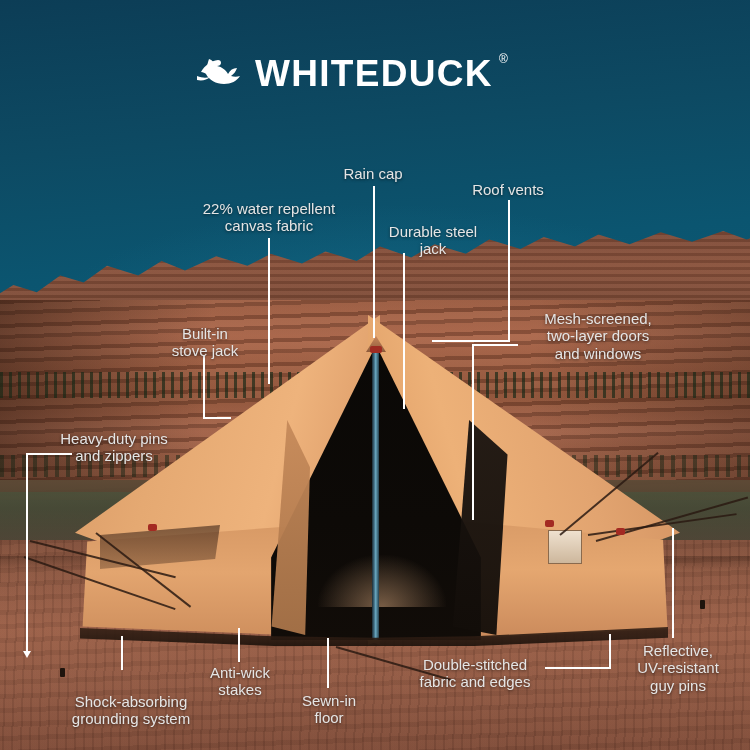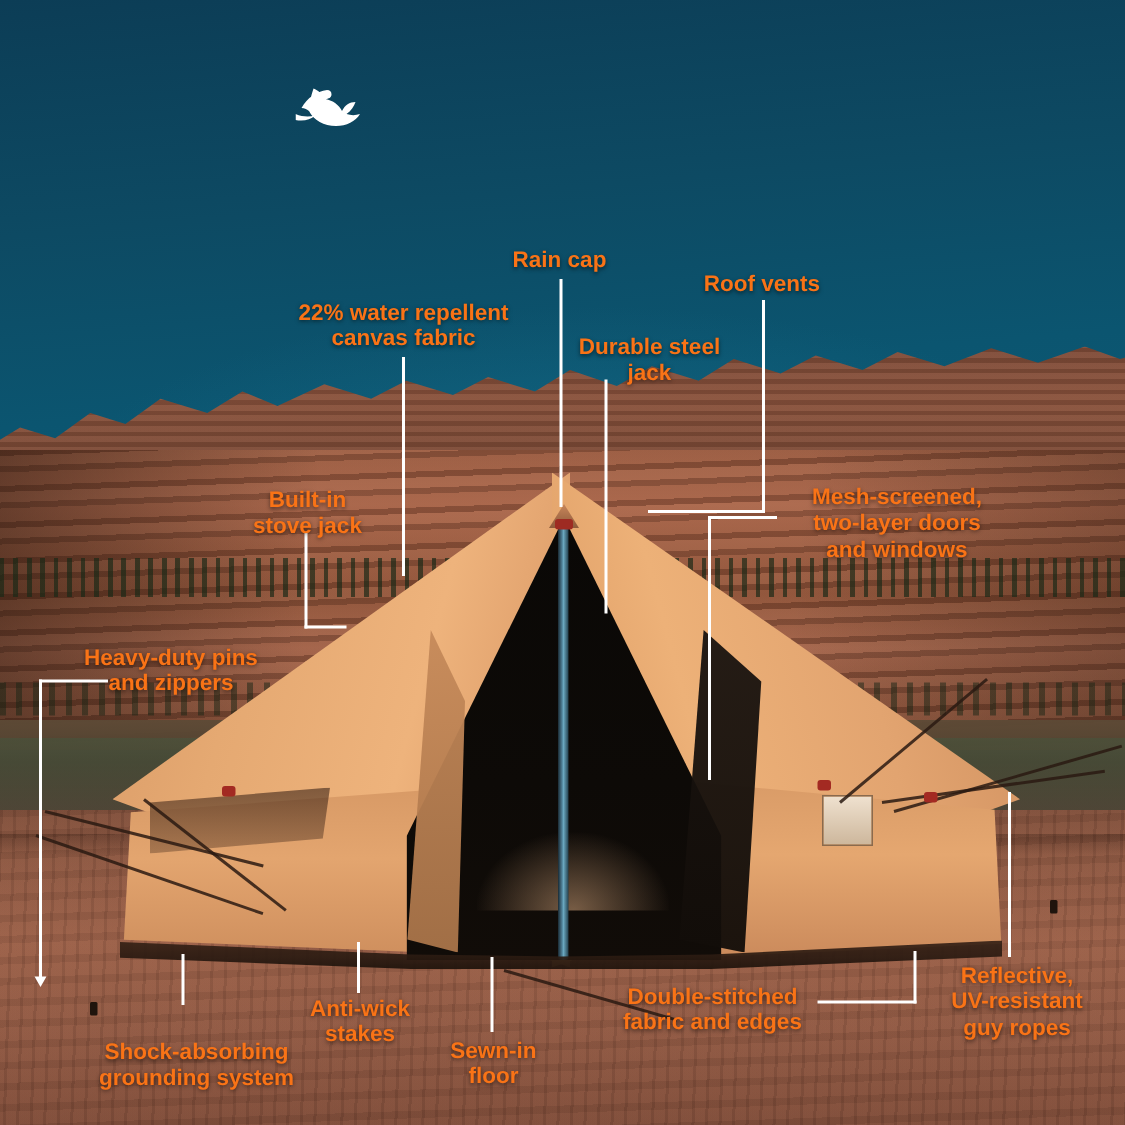--- a/index.html
+++ b/index.html
@@ -185,23 +185,23 @@
     font-family:"Liberation Sans", sans-serif;
   }
   .logo-reg {
     position:absolute; right:-15px; top:-2px;
     font-size:12px; font-weight:normal; letter-spacing:0;
   }
 
   
   .callout {
     position:absolute;
-    color:#f97316;
+    color:#e5e5e5;
     font-size:15px;
-    font-weight:bold;
+    font-weight:normal;
     line-height:1.16;
     white-space:pre-line;
     text-shadow:0 1px 3px rgba(0,0,0,.55);
     font-family:"Liberation Sans", sans-serif;
   }
   .ta-c { text-align:center; }
 
   .lead { position:absolute; background:#ffffff; }
   .lead-v { width:2px; }
   .lead-h { height:2px; }
@@ -265,20 +265,24 @@
   </div>
 
   <div class="logo-wrap">
     <span class="logo-mark">
       <svg viewBox="0 0 46 40" width="46" height="40" aria-hidden="true">
         <path fill="#ffffff" d="M4 19c4-7 10-11 17-12 2 0 3 1 3 3 0 2-2 3-4 3 5 1 9 4 11 8 2-4 5-6 9-6-1 3-3 6-6 8 3 1 6 1 9 0-3 5-9 8-16 8-8 0-15-4-18-10-1-1-3-2-5-2z"></path>
         <path fill="#ffffff" d="M12 6c3 1 6 4 8 8-4-1-7-1-10 1 0-3 1-6 2-9z"></path>
         <path fill="#ffffff" d="M0 23c5 2 9 2 13 1-3 3-8 4-13 3z"></path>
       </svg>
     </span>
+    <span class="logo-text">
+      <span>WHITEDUCK</span>
+      <sup class="logo-reg">®</sup>
+    </span>
   </div>
 
   <div>
 
     <div class="lead lead-v" style="left:268px; top:238px; height:146px;"></div>
 
     <div class="lead lead-v" style="left:373px; top:186px; height:152px;"></div>
 
     <div class="lead lead-v" style="left:508px; top:200px; height:142px;"></div>
     <div class="lead lead-h" style="left:432px; top:340px; width:78px;"></div>
@@ -315,38 +319,38 @@
     <div class="callout ta-c" style="left:318px; top:165px; width:110px;">Rain cap</div>
 
     <div class="callout ta-c" style="left:452px; top:181px; width:112px;">Roof vents</div>
 
     <div class="callout ta-c" style="left:373px; top:223px; width:120px;">Durable steel
 jack</div>
 
     <div class="callout ta-c" style="left:155px; top:325px; width:100px;">Built-in
 stove jack</div>
 
-    <div class="callout ta-c" style="left:518px; top:323px; width:160px;">Mesh-screened,
+    <div class="callout ta-c" style="left:518px; top:310px; width:160px;">Mesh-screened,
 two-layer doors
 and windows</div>
 
     <div class="callout ta-c" style="left:34px; top:430px; width:160px;">Heavy-duty pins
 and zippers</div>
 
     <div class="callout ta-c" style="left:42px; top:674px; width:178px;margin-top:19px;">Shock-absorbing
 grounding system</div>
 
     <div class="callout ta-c" style="left:188px; top:664px; width:104px;">Anti-wick
 stakes</div>
 
     <div class="callout ta-c" style="left:284px; top:692px; width:90px;">Sewn-in
 floor</div>
 
     <div class="callout ta-c" style="left:400px; top:656px; width:150px;">Double-stitched
 fabric and edges</div>
 
     <div class="callout ta-c" style="left:622px; top:642px; width:112px;">Reflective,
 UV-resistant
-guy ropes</div>
+guy pins</div>
 
   </div>
 
 </div>
 
 </body></html>

